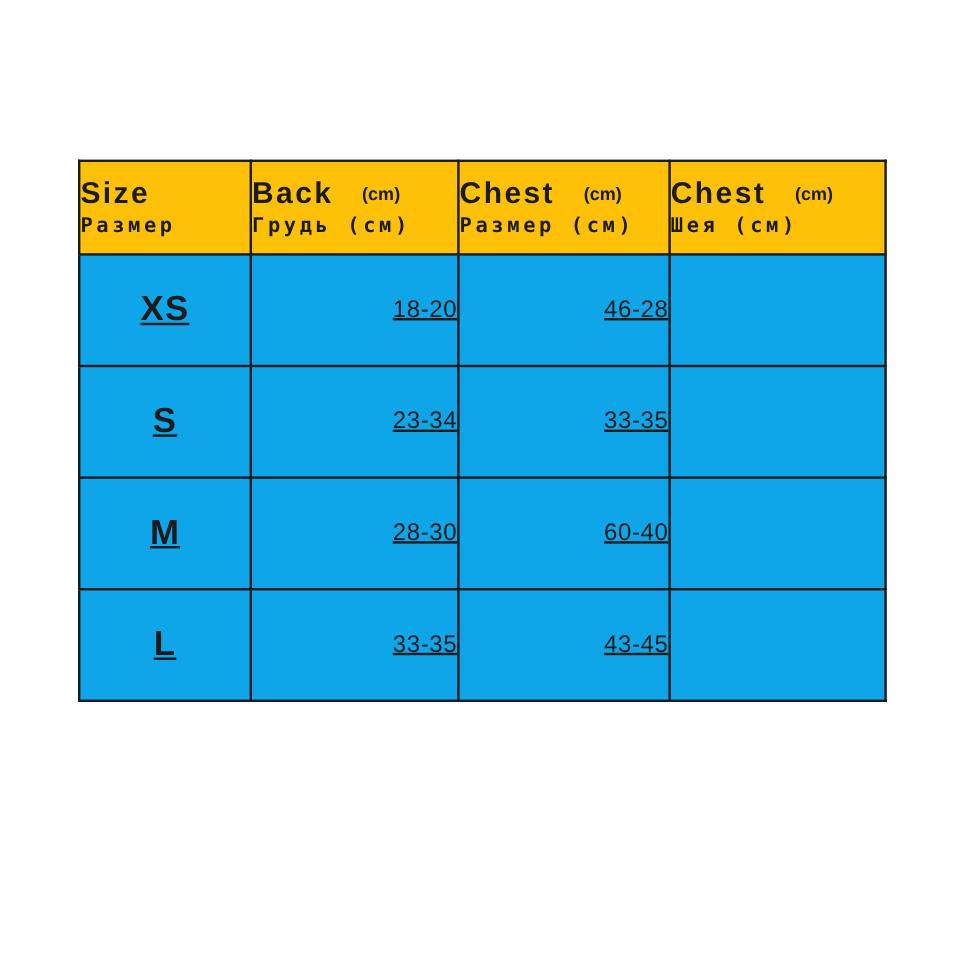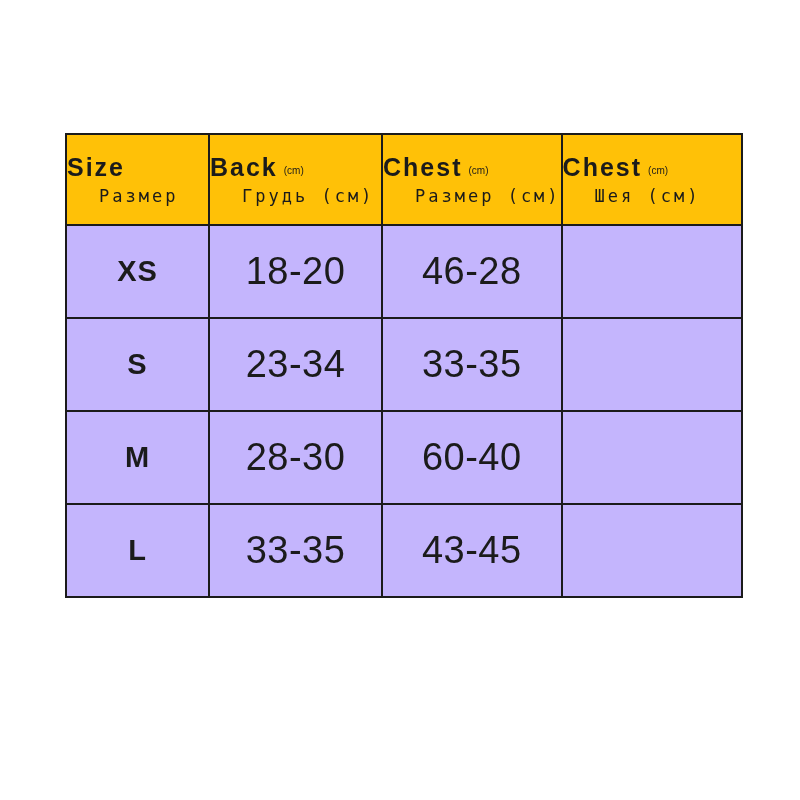--- a/index.html
+++ b/index.html
@@ -30,69 +30,70 @@
   table.size-chart th,
   table.size-chart td {
     border: 2px solid var(--border);
     padding: 0;
   }
   col.c-size  { width: 143px; }
   col.c-back  { width: 173px; }
   col.c-chest { width: 176px; }
   col.c-neck  { width: 180px; }
 
-  thead tr { height: 91px; }
+  thead tr { height: 78px; }
   tbody tr { height: 93px; }
 
   thead th {
     background: var(--header-bg);
     text-align: left;
     vertical-align: middle;
     padding: 4px 4px 6px 9px;
   }
   .hdr-en {
     font-family: "Liberation Sans", sans-serif;
     font-weight: bold;
     font-size: 25px;
     letter-spacing: 2px;
     line-height: 28px;
     white-space: nowrap;
   }
   .hdr-unit {
     font-family: "Liberation Sans", sans-serif;
-    font-weight: normal;
-    font-size: 10px;
+    font-weight: bold;
+    font-size: 15px;
     letter-spacing: 0px;
-    margin-left: 6px;
+    margin-left: 24px;
     vertical-align: 2px;
   }
   .hdr-ru {
     font-family: "DejaVu Sans Mono", "Liberation Mono", monospace;
-    font-weight: normal;
+    font-weight: bold;
     font-size: 17px;
     letter-spacing: 3px;
     line-height: 21px;
     margin-top: 1px;
     white-space: nowrap;
-    padding-left: 32px;
   }
   tbody td {
-    background: #c4b5fd;
+    background: #0ea5e9;
     text-align: center;
     vertical-align: middle;
+    text-decoration: underline;
   }
   td.cell-size {
     font-weight: bold;
     font-size: 29px;
     letter-spacing: 1px;
   }
   td.cell-val {
     font-weight: normal;
-    font-size: 38px;
+    font-size: 20px;
     letter-spacing: 0.5px;
+    text-align: right;
   }
 </style>
 </head>
 <body>
 
 <div class="chart-wrap">
   <table class="size-chart">
     <colgroup>
       <col class="c-size">
         <col class="c-back">

